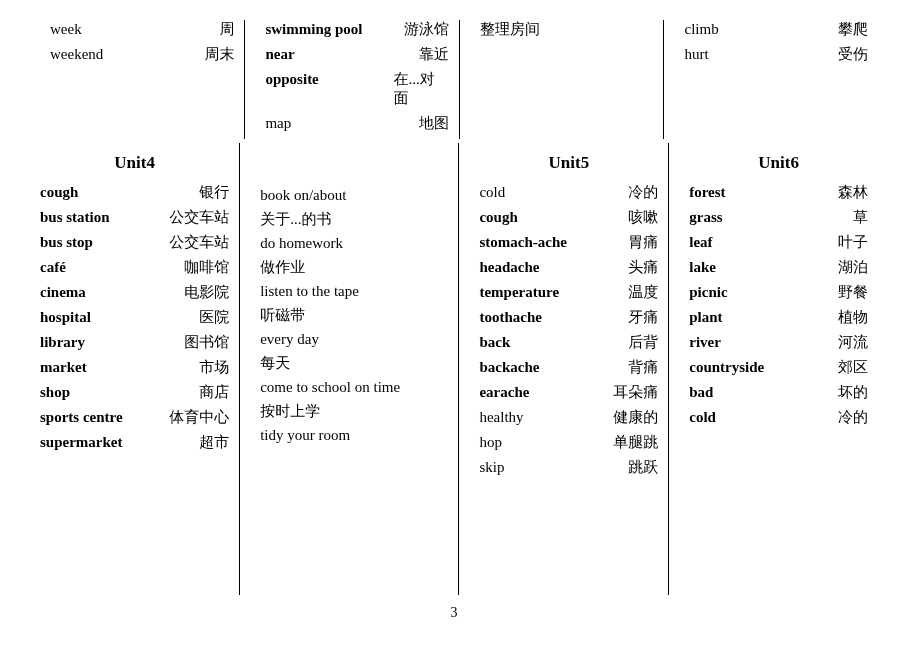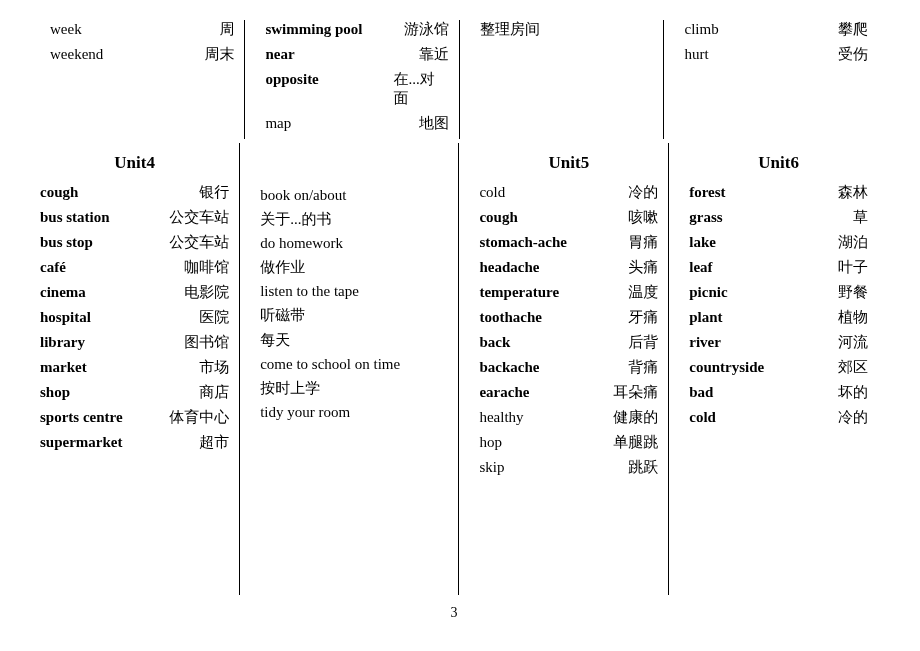--- a/index.html
+++ b/index.html
@@ -194,20 +194,23 @@
       <div class="vocab-row">
         <span class="en">做作业</span>
       </div>
       <div class="vocab-row">
         <span class="en">listen to the tape</span>
       </div>
       <div class="vocab-row">
         <span class="en">听磁带</span>
       </div>
       <div class="vocab-row">
+        <span class="en">every day</span>
+      </div>
+      <div class="vocab-row">
         <span class="en">每天</span>
       </div>
       <div class="vocab-row">
         <span class="en">come to school on time</span>
       </div>
       <div class="vocab-row">
         <span class="en">按时上学</span>
       </div>
       <div class="vocab-row">
         <span class="en">tidy your room</span>
@@ -270,28 +273,28 @@
       <div class="unit-heading">Unit6</div>
       <div class="vocab-row">
         <span class="en bold">forest</span>
         <span class="zh">森林</span>
       </div>
       <div class="vocab-row">
         <span class="en bold">grass</span>
         <span class="zh">草</span>
       </div>
       <div class="vocab-row">
+        <span class="en bold">leaf</span>
+        <span class="zh">叶子</span>
+      </div>
+      <div class="vocab-row">
         <span class="en bold">lake</span>
         <span class="zh">湖泊</span>
       </div>
       <div class="vocab-row">
-        <span class="en bold">leaf</span>
-        <span class="zh">叶子</span>
-      </div>
-      <div class="vocab-row">
         <span class="en bold">picnic</span>
         <span class="zh">野餐</span>
       </div>
       <div class="vocab-row">
         <span class="en bold">plant</span>
         <span class="zh">植物</span>
       </div>
       <div class="vocab-row">
         <span class="en bold">river</span>
         <span class="zh">河流</span>

